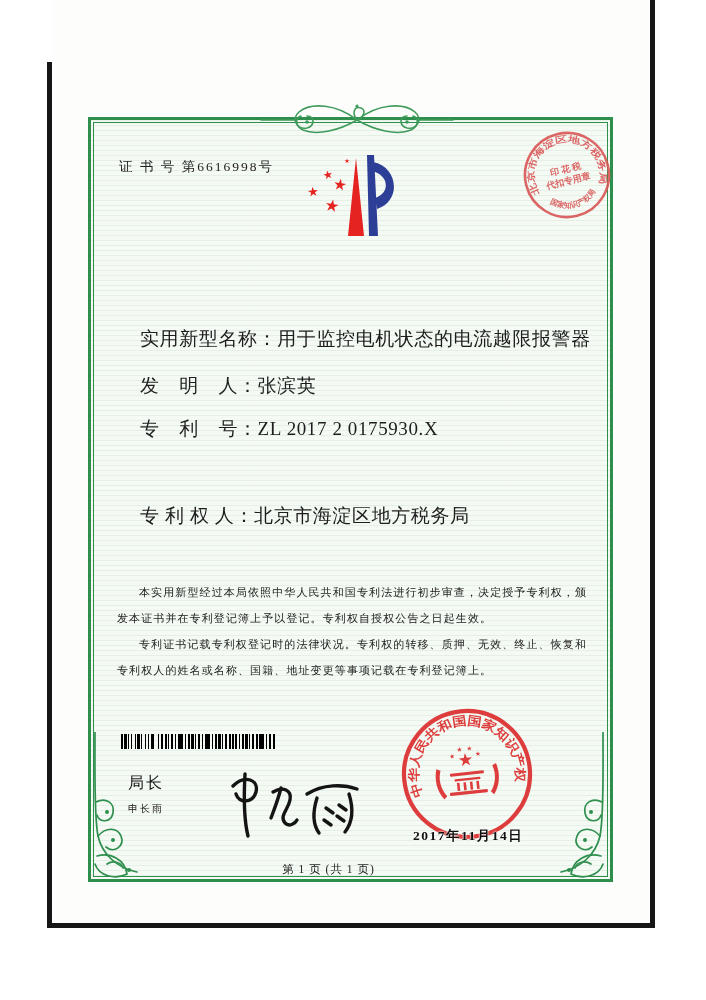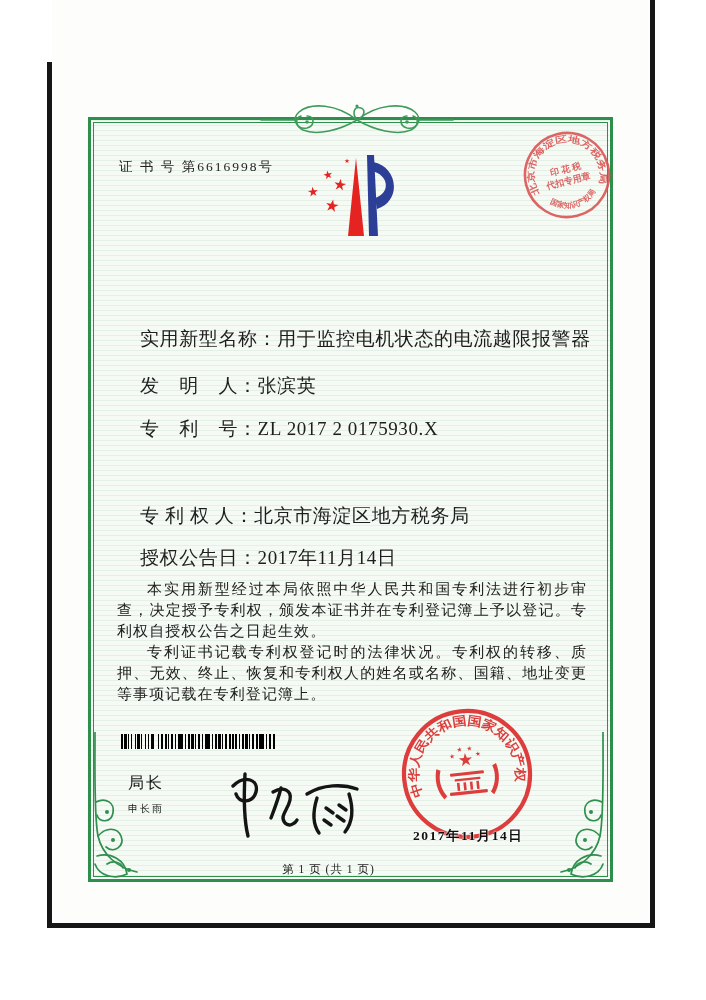--- a/index.html
+++ b/index.html
@@ -29,21 +29,21 @@
 
   .title{position:absolute;left:0;top:122px;width:100%;text-align:center;
          font-size:36px;font-weight:bold;letter-spacing:8px;color:#111;
          font-family:"Liberation Serif", serif;}
 
   .field-row{position:absolute;left:49px;font-size:19px;color:#1d1d1d;letter-spacing:.6px;white-space:nowrap;}
   .field-label{color:#1d1d1d;}
   .f1{top:206px;} .f2{top:253px;} .f3{top:296px;} .f4{top:340px;} .f5{top:383px;} .f6{top:425px;}
 
   .paras{position:absolute;left:26px;top:459px;width:470px;color:#1b1b1b;
-         font-size:15px;line-height:21px;letter-spacing:1.1px;text-align:justify;}
+         font-size:11px;line-height:26px;letter-spacing:1.1px;text-align:justify;}
   .paras p{margin:0;text-indent:2em;}
 
   .barcode{position:absolute;left:30px;top:614px;width:154px;height:15px;
     background:repeating-linear-gradient(90deg,
       #000 0 1.5px, rgba(0,0,0,0) 1.5px 3px,
       #000 3px 5.5px, rgba(0,0,0,0) 5.5px 6.5px,
       #000 6.5px 7.5px, rgba(0,0,0,0) 7.5px 10px,
       #000 10px 11px, rgba(0,0,0,0) 11px 13.5px);}
 
   .director-label{position:absolute;left:37px;top:653px;font-size:16px;color:#151515;letter-spacing:2px;}
@@ -131,21 +131,20 @@
       <polygon points="70,1 77,1 81,82 72,82"></polygon>
       <path d="M76,8 C100,12 106,46 80,55 L78,44 C94,39 92,20 74,17 Z"></path>
     </g>
   </svg>
 
 
   <div class="field-row f1"><span class="field-label">实用新型名称：</span><span>用于监控电机状态的电流越限报警器</span></div>
   <div class="field-row f2"><span class="field-label">发　明　人：</span><span>张滨英</span></div>
   <div class="field-row f3"><span class="field-label">专　利　号：</span><span>ZL 2017 2 0175930.X</span></div>
   <div class="field-row f5"><span class="field-label">专 利 权 人：</span><span>北京市海淀区地方税务局</span></div>
-  <div class="field-row f6"><span class="field-label">授权公告日：</span><span>2017年11月14日</span></div>
 
   <div class="paras">
     <p>本实用新型经过本局依照中华人民共和国专利法进行初步审查，决定授予专利权，颁发本证书并在专利登记簿上予以登记。专利权自授权公告之日起生效。</p>
     <p>专利证书记载专利权登记时的法律状况。专利权的转移、质押、无效、终止、恢复和专利权人的姓名或名称、国籍、地址变更等事项记载在专利登记簿上。</p>
   </div>
 
   <div class="barcode"></div>
 
   <div class="director-label">局长</div>
   <div class="director-name">申长雨</div>

